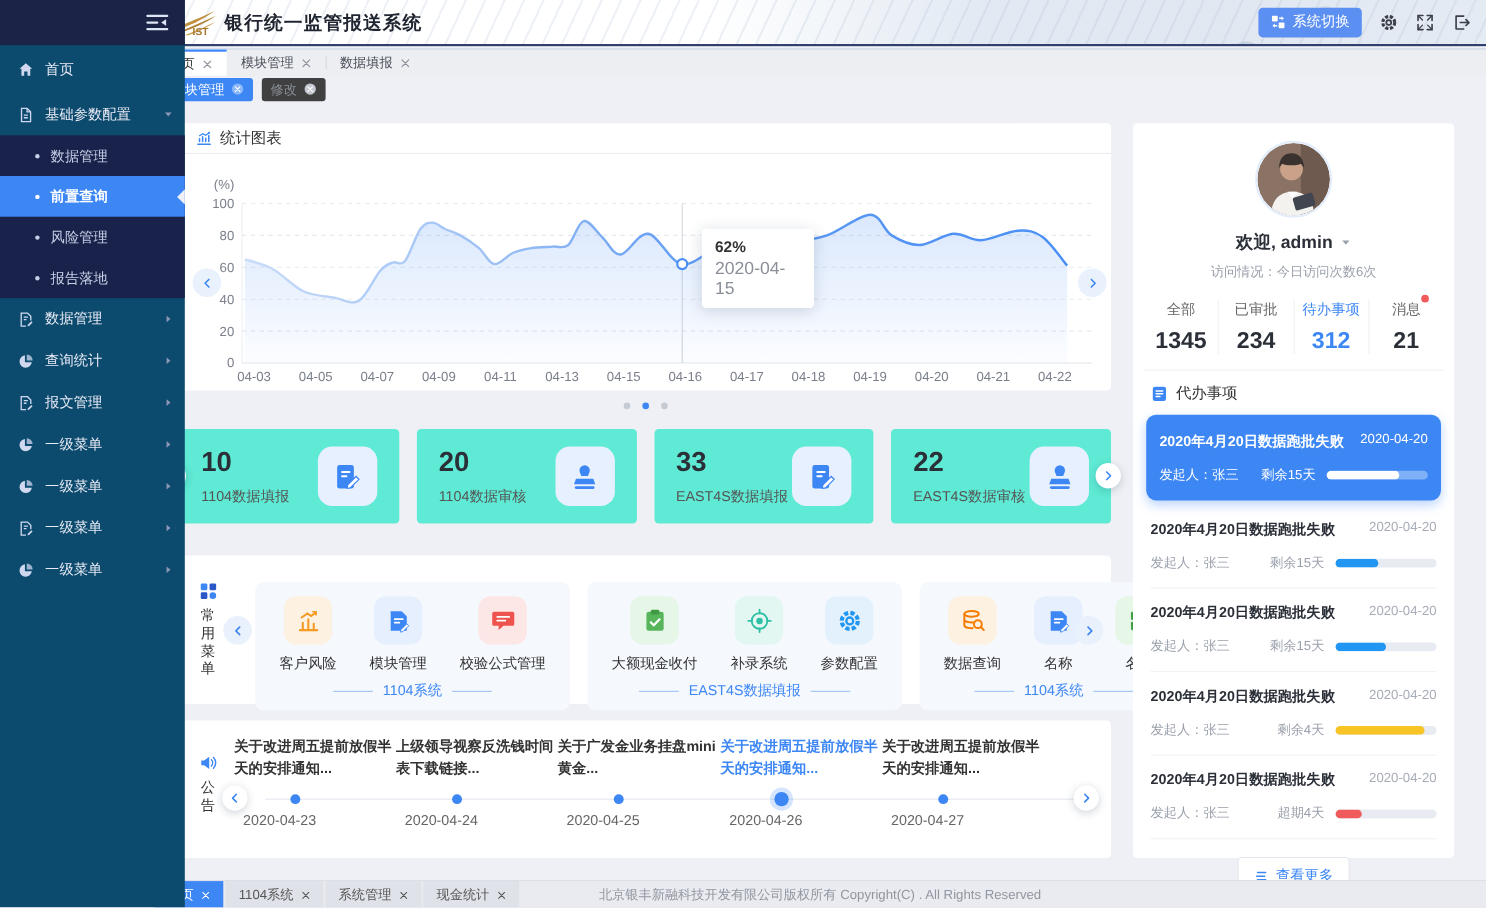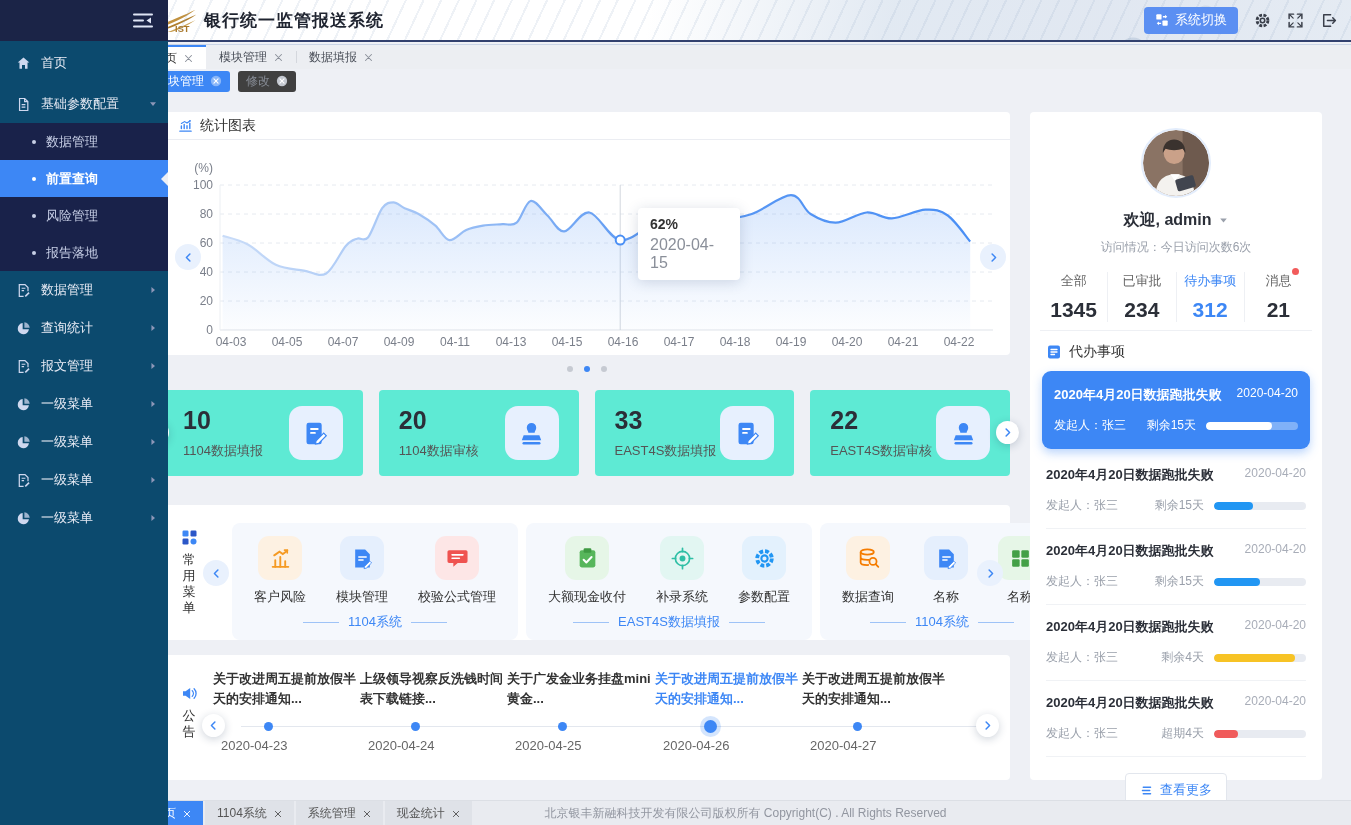--- a/index.html
+++ b/index.html
@@ -77,21 +77,21 @@
   .stat-card .slb{font-size:13px;color:#555;margin-top:7px}
   .stat-card .tile{width:54px;height:54px;border-radius:13px;background:#e7f0fe;color:#3d87f5;display:flex;align-items:center;justify-content:center}
   .stat-card .tile svg{width:27px;height:27px}
 
   
   .menu-card{left:163px;top:505px;width:847px;height:135px}
   .v-label{position:absolute;left:14px;top:24px;width:24px;display:flex;flex-direction:column;align-items:center;gap:6px}
   .v-label .ic{width:17px;height:17px}
   .v-chars{font-size:13px;color:#333;line-height:16px;text-align:center;letter-spacing:0}
   .v-chars span{display:block}
-  .qm-groups{position:absolute;left:69px;top:18px;display:flex;gap:8px}
+  .qm-groups{position:absolute;left:69px;top:24px;display:flex;gap:16px}
   .qm-g{background:#f5f8fd;border-radius:8px;padding:13px 22px 9px;display:flex;flex-direction:column;align-items:center}
   .qm-items{display:flex;gap:30px}
   .qm-it{display:flex;flex-direction:column;align-items:center;cursor:pointer}
   .qm-it .tile{width:44px;height:44px;border-radius:11px;display:flex;align-items:center;justify-content:center}
   .qm-it .tile svg{width:23px;height:23px}
   .qm-it .qlb{font-size:13px;color:#333;margin-top:8px;white-space:nowrap}
   .qm-cap{display:flex;align-items:center;gap:9px;color:#3d87f5;font-size:13px;margin-top:7px}
   .qm-cap i{display:block;width:36px;height:1px;background:#9ec3f7}
   .th-orange{background:#fdf1e2}.th-blue{background:#e5effd}.th-red{background:#fde6e6}
   .th-green{background:#e6f6e7}.th-teal{background:#e2f6f2}.th-lightblue{background:#e3f1fd}
@@ -106,21 +106,21 @@
   .ann-dot{position:absolute;border-radius:50%;background:#3d87f5}
   .ann-dot.n{width:9px;height:9px;top:67px}
   .ann-dot.big{width:13px;height:13px;top:65px;box-shadow:0 0 0 4px rgba(61,135,245,.22)}
 
   
   .profile-card{left:1030px;top:112px;width:292px;height:668px}
   .avatar{width:70px;height:70px;border-radius:50%;margin:16px auto 0;display:block;border:2px solid #e3edfc}
   .welcome{display:flex;align-items:center;justify-content:center;gap:6px;margin-top:12px;font-size:16px;font-weight:bold;color:#2b2f38;cursor:pointer}
   .welcome .ic{width:11px;height:11px;color:#9aa0ab}
   .visits{text-align:center;font-size:12px;color:#9aa0ab;margin-top:8px}
-  .p-stats{display:flex;margin:16px 10px 0;padding-bottom:8px;border-bottom:1px solid #eef0f4}
+  .p-stats{display:flex;margin:16px 10px 0;padding-bottom:14px;border-bottom:1px solid #eef0f4}
   .p-cell{flex:1;text-align:center;border-left:1px solid #eef0f4;cursor:pointer}
   .p-cell:first-child{border-left:none}
   .p-cell .pl{font-size:13px;color:#666;position:relative;display:inline-block}
   .p-cell .pv{font-size:21px;font-weight:bold;color:#2b2f38;margin-top:8px}
   .p-cell.hl .pl,.p-cell.hl .pv{color:#3d87f5}
   .p-cell .pl .rdot{position:absolute;right:-8px;top:-4px;width:7px;height:7px;border-radius:50%;background:#f25b5b}
   .todo-h{display:flex;align-items:center;gap:7px;margin:12px 16px 0;font-size:14px;color:#333}
   .todo-h .ic{width:16px;height:16px}
   .todo-list{margin-top:4px}
   .t-item{margin:0 16px;padding:13px 0 14px;border-bottom:1px solid #f0f2f5;cursor:pointer}

